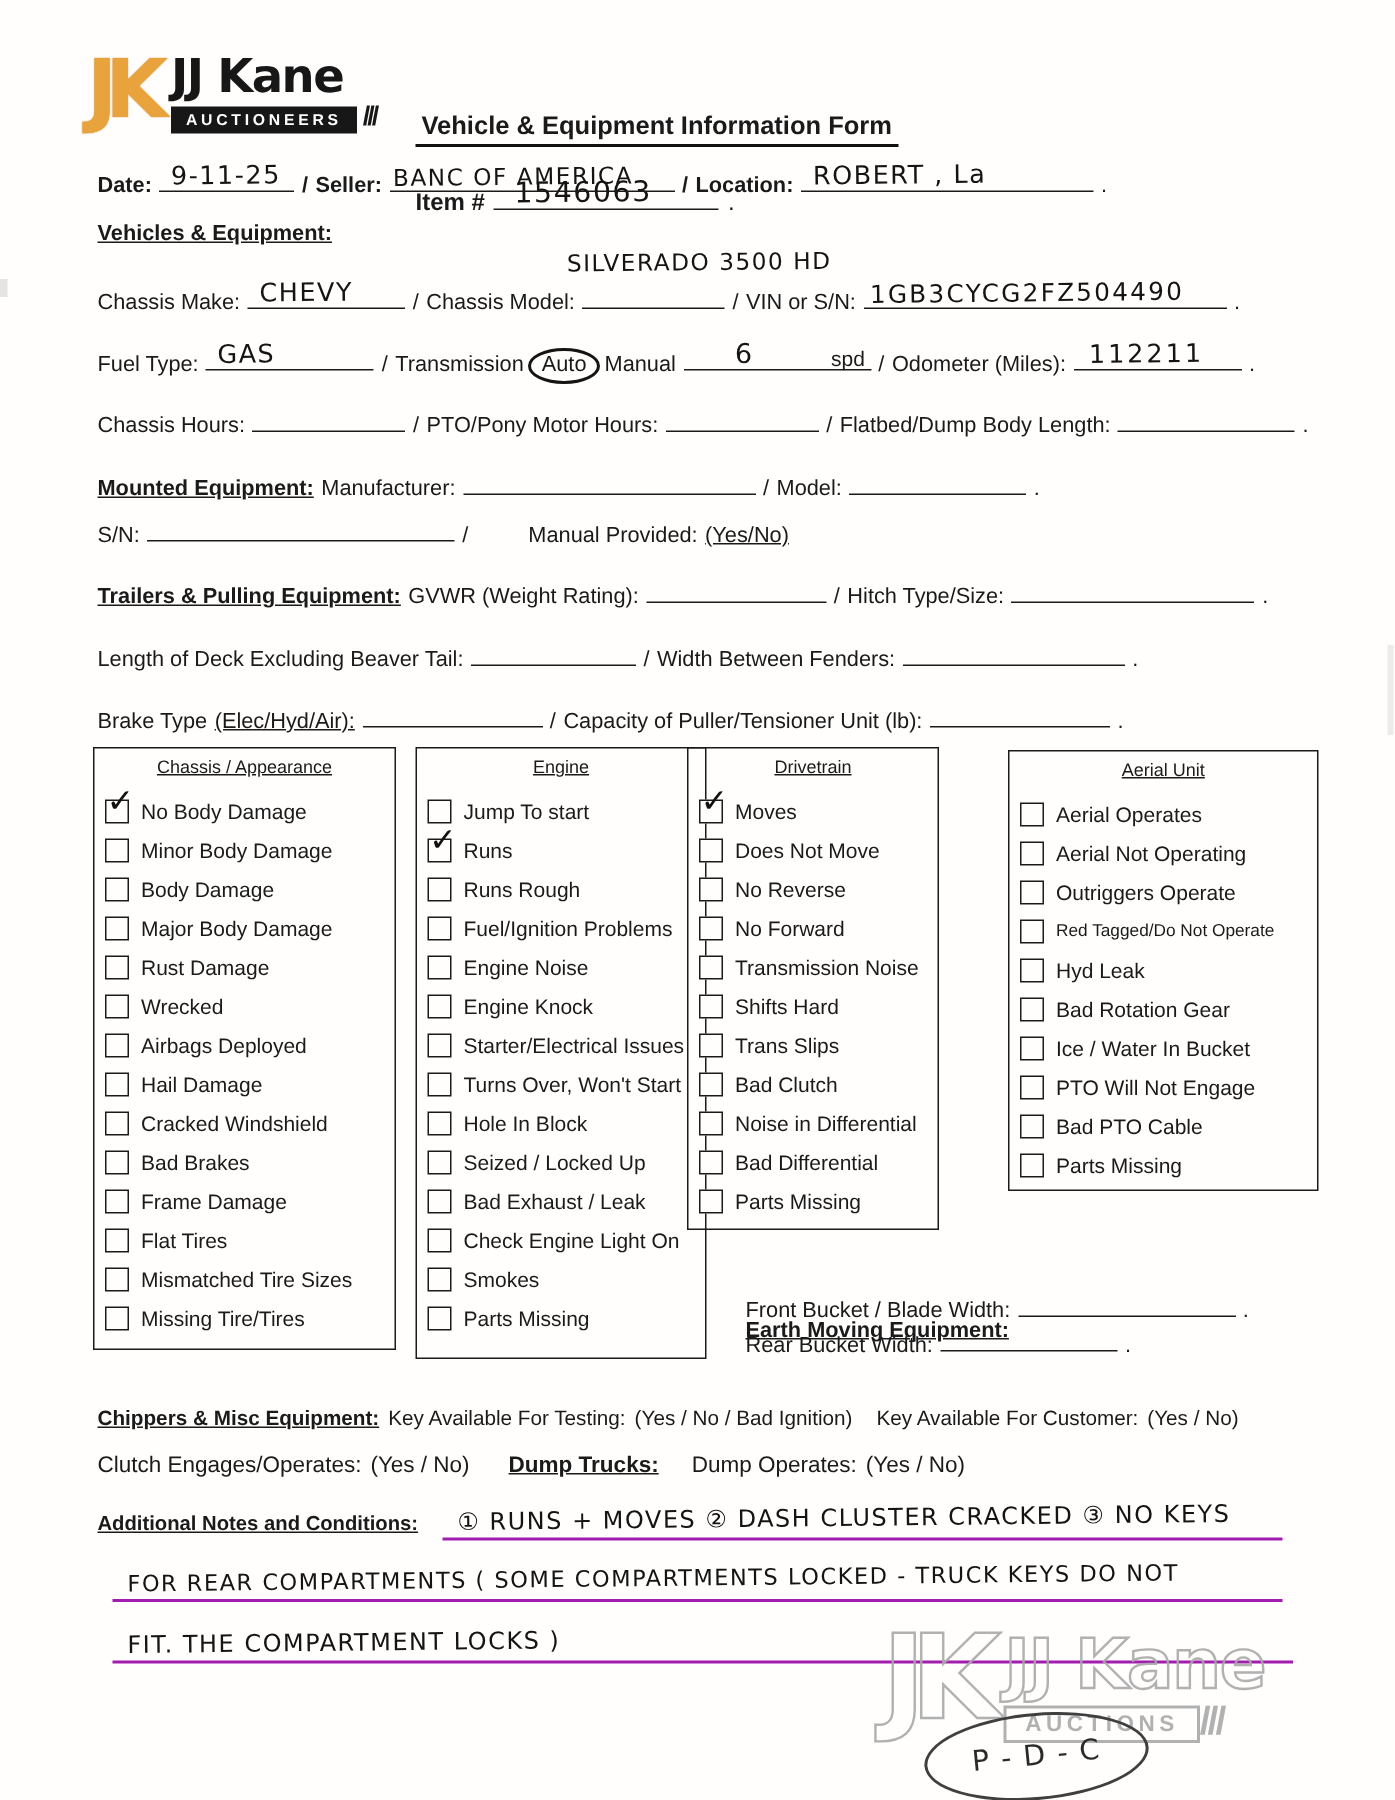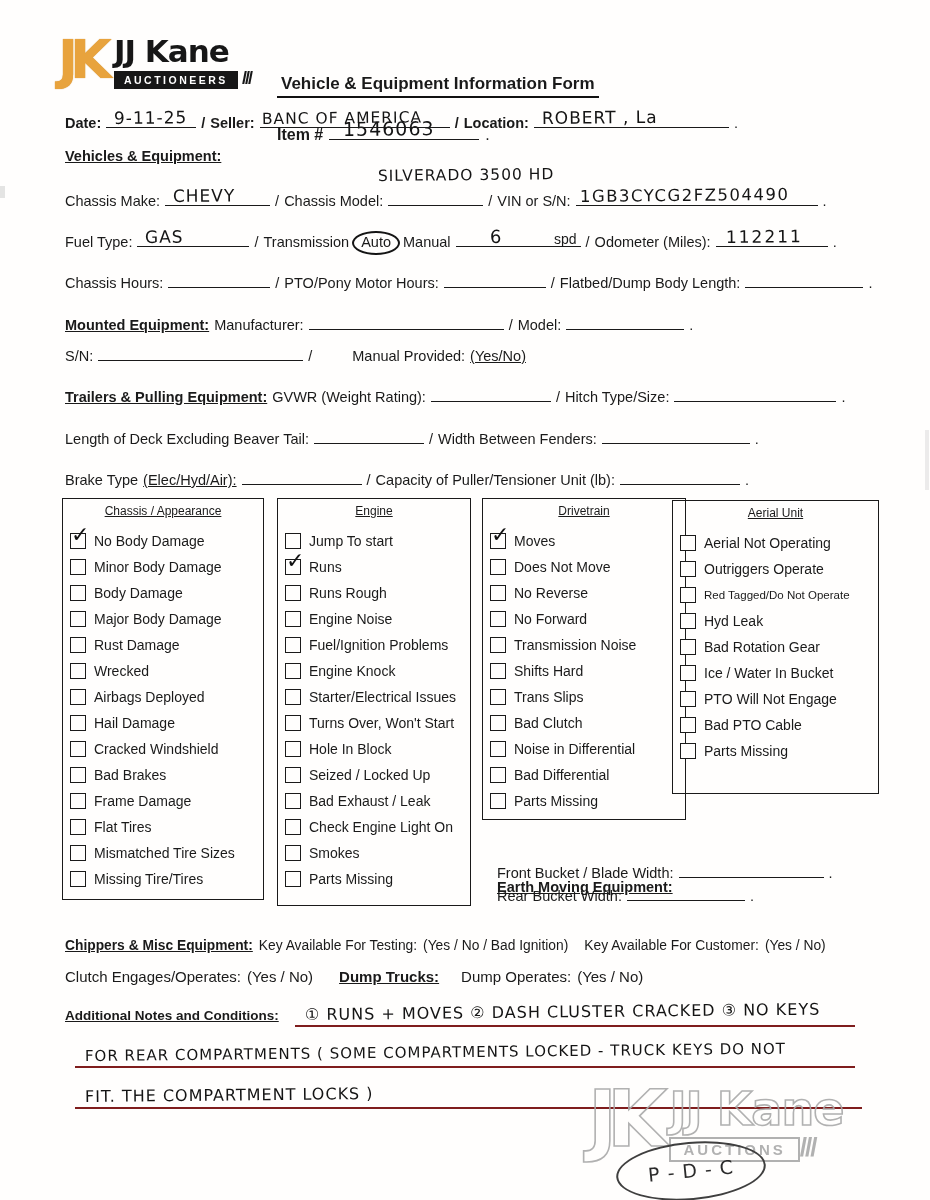--- a/index.html
+++ b/index.html
@@ -24,21 +24,21 @@
   .circle-opt { display:inline-block; border:2.2px solid #141414; border-radius:50%; padding:1px 7px 3px 7px; margin:0 -2px; }
   
   .col { position:absolute; border:1.6px solid #1a1a1a; background:transparent; padding:5px 7px; }
   .col-title { text-align:center; font-weight:normal; text-decoration:underline; font-size:12px; height:24px; }
   .cb-row { display:flex; align-items:center; height:26px; }
   .cb { width:16px; height:16px; border:1.8px solid #1a1a1a; margin-right:8px; position:relative; flex:none; background:#fffefd; }
   .cb .tick { position:absolute; left:0px; top:-12px; font-size:22px; font-weight:bold; color:#111; font-family:"DejaVu Sans",sans-serif; }
   .cb-label { font-size:14px; }
   .cb-label.small { font-size:11.5px; }
   
-  .note-line { position:absolute; border-bottom:2px solid #7f1d1d; }
+  .note-line { position:absolute; border-bottom:2px solid #a21caf; }
   .note-line .hand { position:absolute; bottom:1px; left:10px; font-size:16px; }
   
   .logo { position:absolute; display:flex; align-items:flex-start; gap:10px; }
   .mono { font-family:"DejaVu Sans",sans-serif; font-weight:900; font-size:54px; line-height:0.9; color:#E8A33D; letter-spacing:-8px; text-shadow:0 0 1px #c9882a; }
   .brand-name { font-family:"DejaVu Sans",sans-serif; font-weight:900; font-size:31px; line-height:1; color:#171717; letter-spacing:-1px; }
   .banner { margin-top:4px; background:#171717; color:#fff; font-weight:bold; font-size:10.5px; letter-spacing:2.5px; padding:3px 10px; display:inline-block; }
   .stripes { display:inline-block; margin-left:4px; font-weight:900; font-size:18px; color:#171717; letter-spacing:-2px; }
   .title-wrap { position:absolute; display:flex; align-items:baseline; gap:26px; }
   .form-title { font-size:17px; font-weight:bold; border-bottom:2px solid #111; padding:0 4px 2px 4px; }
   
@@ -276,28 +276,28 @@
             <span class="tick">✓</span>
           </span>
           <span class="cb-label">Runs</span>
         </div>
         <div class="cb-row">
           <span class="cb"></span>
           <span class="cb-label">Runs Rough</span>
         </div>
         <div class="cb-row">
           <span class="cb"></span>
+          <span class="cb-label">Fuel/Ignition Problems</span>
+        </div>
+        <div class="cb-row">
+          <span class="cb"></span>
           <span class="cb-label">Engine Noise</span>
         </div>
         <div class="cb-row">
           <span class="cb"></span>
-          <span class="cb-label">Fuel/Ignition Problems</span>
-        </div>
-        <div class="cb-row">
-          <span class="cb"></span>
           <span class="cb-label">Engine Knock</span>
         </div>
         <div class="cb-row">
           <span class="cb"></span>
           <span class="cb-label">Starter/Electrical Issues</span>
         </div>
         <div class="cb-row">
           <span class="cb"></span>
           <span class="cb-label">Turns Over, Won't Start</span>
         </div>
@@ -320,21 +320,21 @@
         <div class="cb-row">
           <span class="cb"></span>
           <span class="cb-label">Smokes</span>
         </div>
         <div class="cb-row">
           <span class="cb"></span>
           <span class="cb-label">Parts Missing</span>
         </div>
       </div>
   </div>
-  <div class="col" style="left:482px; top:498px; width:204px; height:322px;">
+  <div class="col" style="left:458px; top:498px; width:168px; height:322px;">
     <div class="col-title">Drivetrain</div>
     <div class="col-list">
         <div class="cb-row">
           <span class="cb">
             <span class="tick">✓</span>
           </span>
           <span class="cb-label">Moves</span>
         </div>
         <div class="cb-row">
           <span class="cb"></span>
@@ -374,20 +374,24 @@
         </div>
         <div class="cb-row">
           <span class="cb"></span>
           <span class="cb-label">Parts Missing</span>
         </div>
       </div>
   </div>
   <div class="col" style="left:672px; top:500px; width:207px; height:294px;">
     <div class="col-title">Aerial Unit</div>
     <div class="col-list">
+        <div class="cb-row">
+          <span class="cb"></span>
+          <span class="cb-label">Aerial Operates</span>
+        </div>
         <div class="cb-row">
           <span class="cb"></span>
           <span class="cb-label">Aerial Not Operating</span>
         </div>
         <div class="cb-row">
           <span class="cb"></span>
           <span class="cb-label">Outriggers Operate</span>
         </div>
         <div class="cb-row">
           <span class="cb"></span>

